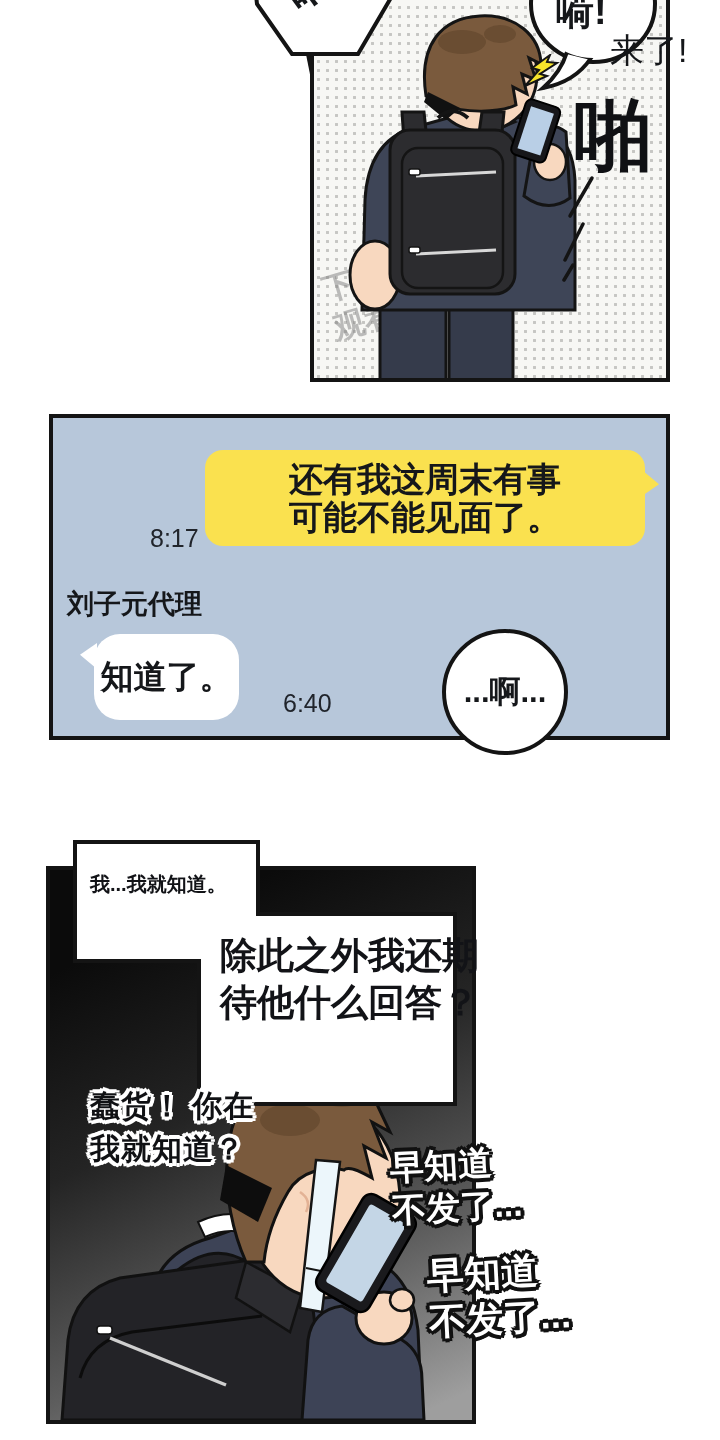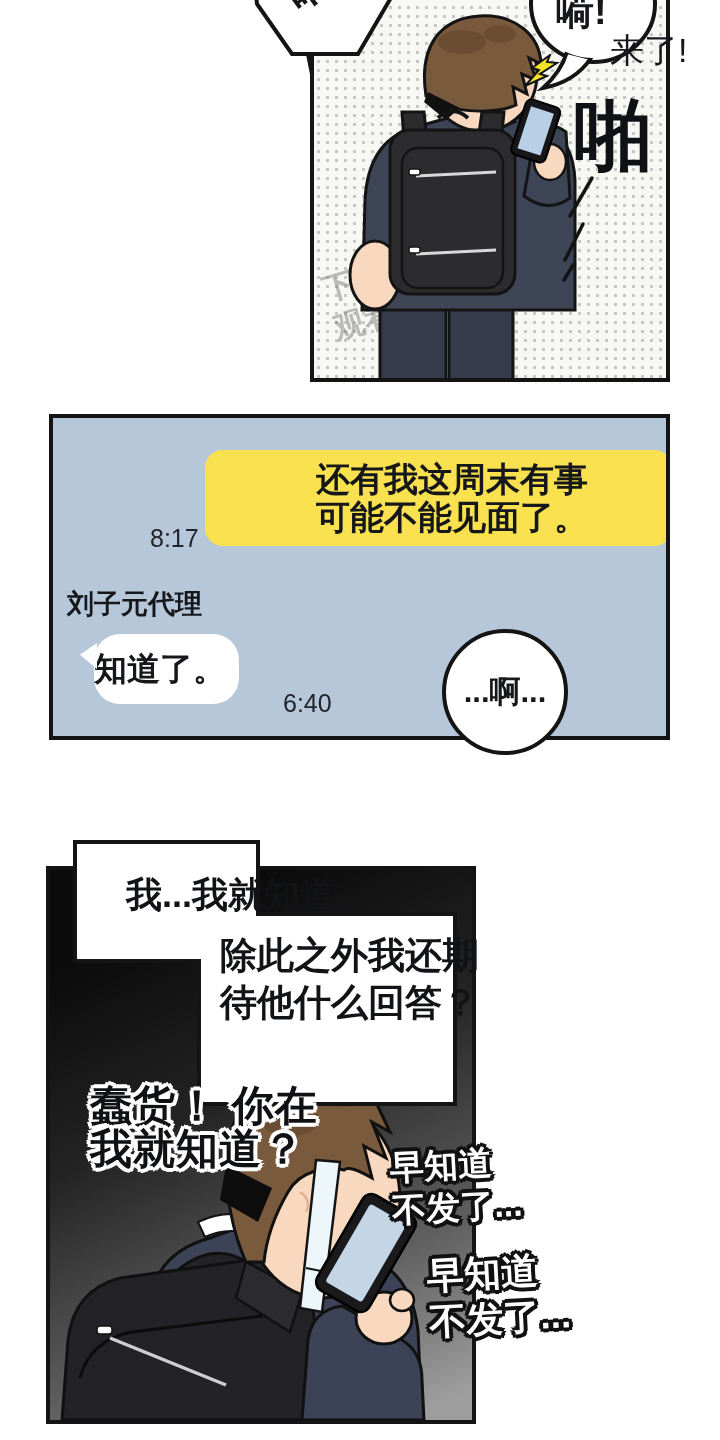--- a/index.html
+++ b/index.html
@@ -22,40 +22,40 @@
   
   .sfx{font-weight:900;line-height:1;}
   .outline-white{color:#101114;font-weight:800;
     text-shadow:-3px -3px 0 #fff,3px -3px 0 #fff,-3px 3px 0 #fff,3px 3px 0 #fff,
                  -4px 0 0 #fff,4px 0 0 #fff,0 -4px 0 #fff,0 4px 0 #fff;}
   .outline-black{color:#ffffff;font-weight:800;
     text-shadow:-3px -3px 0 #111,3px -3px 0 #111,-3px 3px 0 #111,3px 3px 0 #111,
                  -4px 0 0 #111,4px 0 0 #111,0 -4px 0 #111,0 4px 0 #111;}
   
   .bubble-sent{position:absolute;left:152px;top:32px;width:440px;height:96px;
-    background:#fae14f;border-radius:18px;display:flex;align-items:center;justify-content:center;padding-left:27px;}
+    background:#fae14f;border-radius:18px;display:flex;align-items:center;justify-content:center;}
   .bubble-sent .tail{position:absolute;right:-14px;top:20px;width:17px;height:26px;background:#fae14f;
     clip-path:polygon(0 0,100% 55%,0 100%);}
   .bubble-sent .txt{font-size:34px;line-height:38px;font-weight:700;text-align:left;}
-  .bubble-recv{position:absolute;left:41px;top:216px;width:145px;height:70px;background:#ffffff;
-    border-radius:26px;display:flex;align-items:center;}
+  .bubble-recv{position:absolute;left:41px;top:216px;width:145px;height:86px;background:#ffffff;
+    border-radius:26px;display:flex;align-items:center;justify-content:center;}
   .bubble-recv .tail{position:absolute;left:-14px;top:9px;width:17px;height:26px;background:#ffffff;
     clip-path:polygon(100% 0,0 45%,100% 100%);}
   .bubble-recv .txt{font-size:33px;font-weight:700;}
   .chat-time{position:absolute;font-size:25px;color:#20242b;}
   .chat-name{position:absolute;left:14px;top:168px;font-size:27px;font-weight:600;}
   #thought-circle{left:442px;top:629px;width:126px;height:126px;background:#ffffff;
     border:4px solid #141414;border-radius:50%;box-sizing:border-box;z-index:6;
     display:flex;align-items:center;justify-content:center;font-size:31px;font-weight:700;}
   
   #caption-union{left:70px;top:837px;width:392px;height:274px;z-index:6;}
   .caption-text{position:absolute;z-index:7;color:#121317;}
-  #narration1{left:90px;top:871px;font-size:36px;font-weight:700;margin-left:36px;}
+  #narration1{left:90px;top:871px;font-size:20px;font-weight:700;}
   #narration2{left:220px;top:932px;font-size:37px;line-height:47px;font-weight:700;}
-  #shout{left:90px;top:1084px;font-size:42px;line-height:43px;letter-spacing:1px;z-index:7;position:absolute;}
+  #shout{left:90px;top:1084px;font-size:30px;line-height:43px;letter-spacing:1px;z-index:7;position:absolute;}
   #regret1{left:391px;top:1143px;font-size:34px;line-height:43px;transform:rotate(-3deg);z-index:7;position:absolute;white-space:nowrap;}
   #regret2{left:428px;top:1250px;font-size:37px;line-height:46px;transform:rotate(-3deg);z-index:7;position:absolute;white-space:nowrap;}
   
   #burst-bubble{left:246px;top:-8px;width:156px;height:92px;z-index:6;}
   #burst-text{left:272px;top:-26px;transform:rotate(-36deg);transform-origin:left top;
     font-size:45px;font-weight:800;letter-spacing:3px;z-index:7;position:absolute;}
   #round-bubble{left:527px;top:-48px;width:140px;height:152px;z-index:5;}
   #ho-text{left:556px;top:-14px;font-size:38px;font-weight:800;z-index:6;position:absolute;}
   #comecome{left:610px;top:28px;font-size:34px;font-weight:400;z-index:6;position:absolute;white-space:nowrap;}
   #bolt{left:524px;top:54px;width:36px;height:40px;z-index:6;}

